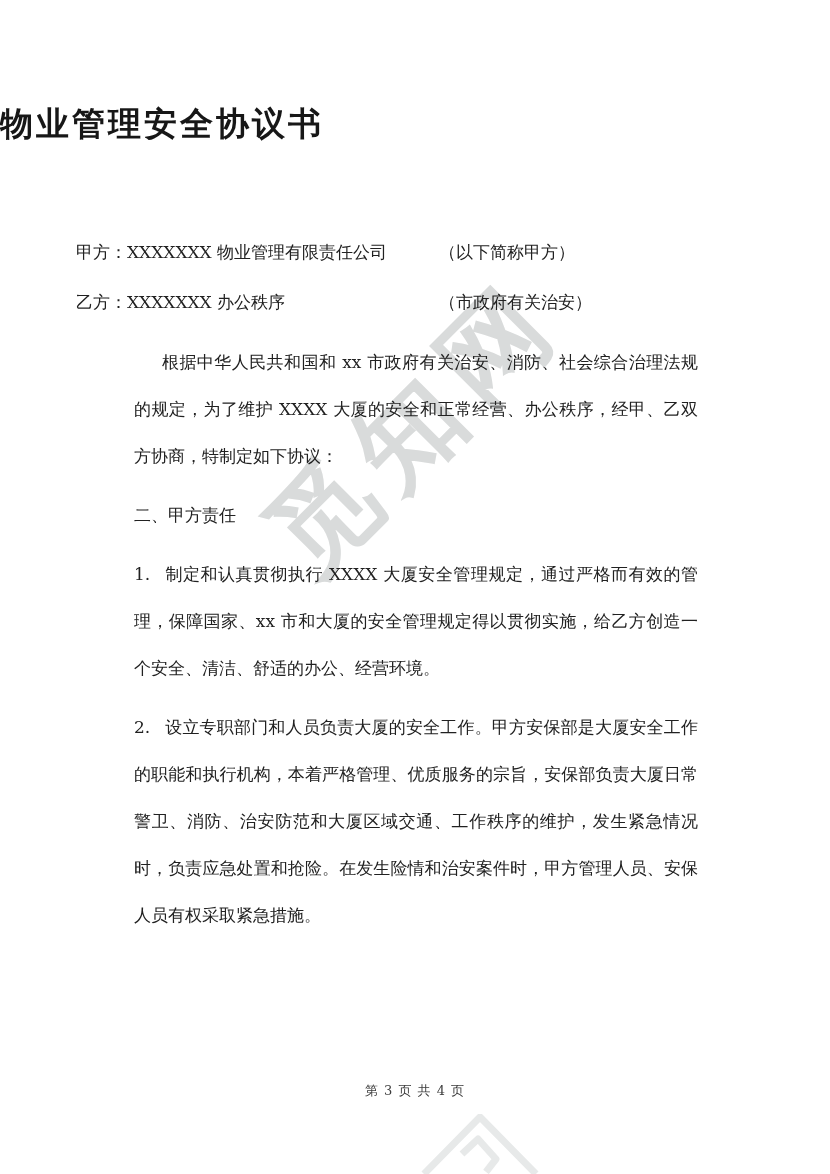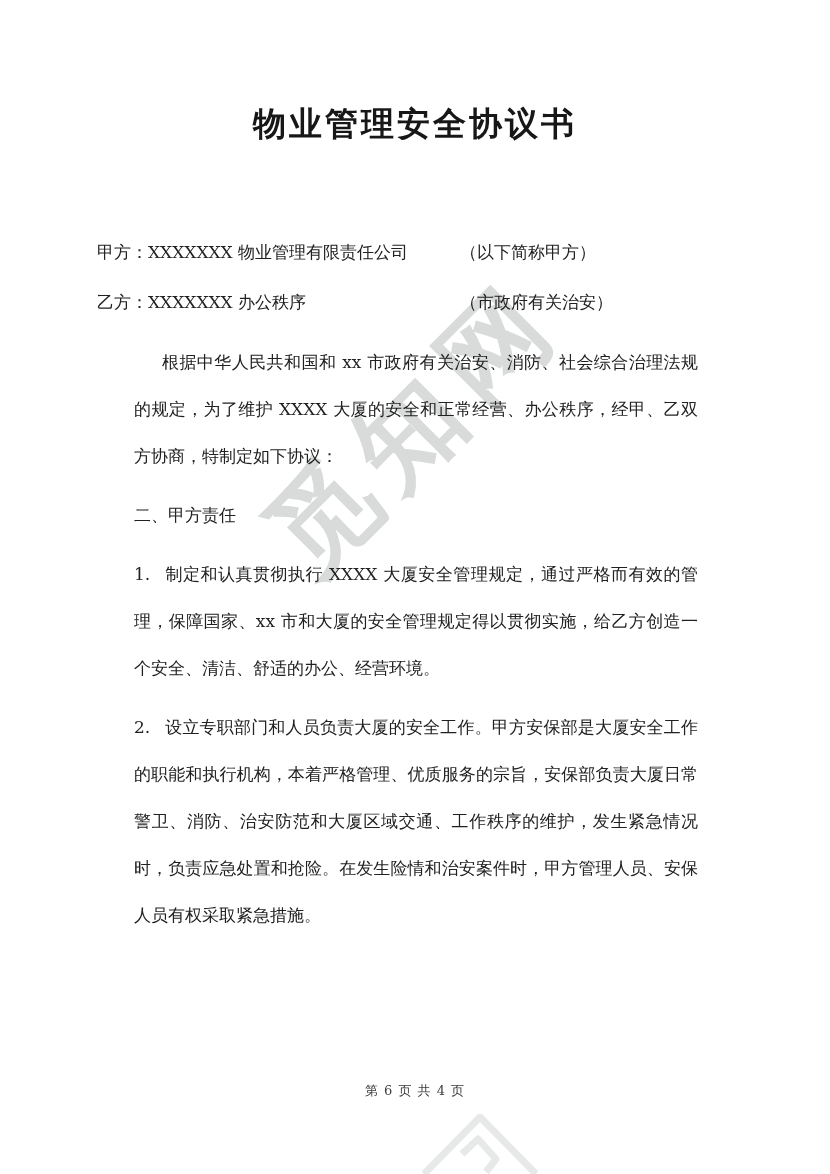--- a/index.html
+++ b/index.html
@@ -29,29 +29,29 @@
   }
   .watermark-logo{
     position:absolute;
     left:412px; top:1114px;
     z-index:0;
   }
   
   .content{position:relative;z-index:1;}
   .doc-title{
     padding-top:102px;
-    text-align:center;
+    text-align:left;
     font-size:33px;
     font-weight:700;
     letter-spacing:3px;
     line-height:44px;
     color:#171717;
   }
   .parties{
-    margin:81px 120px 0 97px;
+    margin:81px 120px 0 76px;
     font-size:17px;
   }
   .party-row{
     position:relative;
     height:50px;
     line-height:50px;
   }
   .party-alias{
     position:absolute;
     left:363px; top:0;
@@ -106,15 +106,15 @@
 
     <div class="doc-body">
       <p class="indent">根据中华人民共和国和 xx 市政府有关治安、消防、社会综合治理法规的规定，为了维护 XXXX 大厦的安全和正常经营、办公秩序，经甲、乙双方协商，特制定如下协议：</p>
       <p>二、甲方责任</p>
       <p><span class="num">1.</span><span>制定和认真贯彻执行 XXXX 大厦安全管理规定，通过严格而有效的管理，保障国家、xx 市和大厦的安全管理规定得以贯彻实施，给乙方创造一个安全、清洁、舒适的办公、经营环境。</span></p>
       <p><span class="num">2.</span><span>设立专职部门和人员负责大厦的安全工作。甲方安保部是大厦安全工作的职能和执行机构，本着严格管理、优质服务的宗旨，安保部负责大厦日常警卫、消防、治安防范和大厦区域交通、工作秩序的维护，发生紧急情况时，负责应急处置和抢险。在发生险情和治安案件时，甲方管理人员、安保人员有权采取紧急措施。</span></p>
     </div>
 
   </div>
 
-  <div class="doc-footer">第 6 页 共 4 页</div>
+  <div class="doc-footer">第 3 页 共 4 页</div>
 
 </div>
 
 </body></html>

